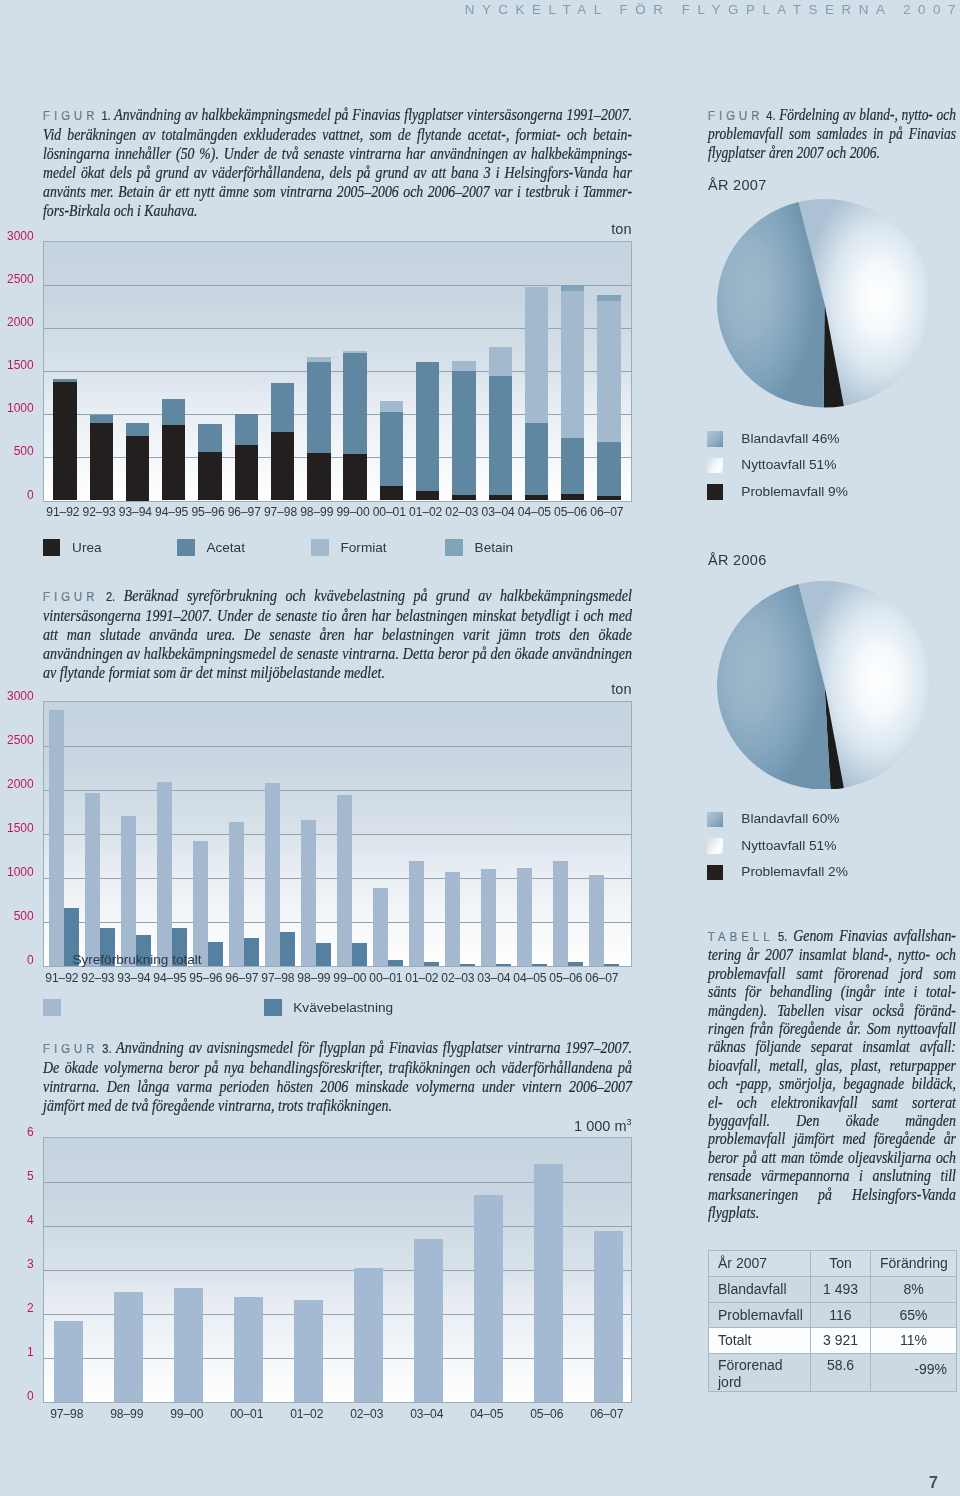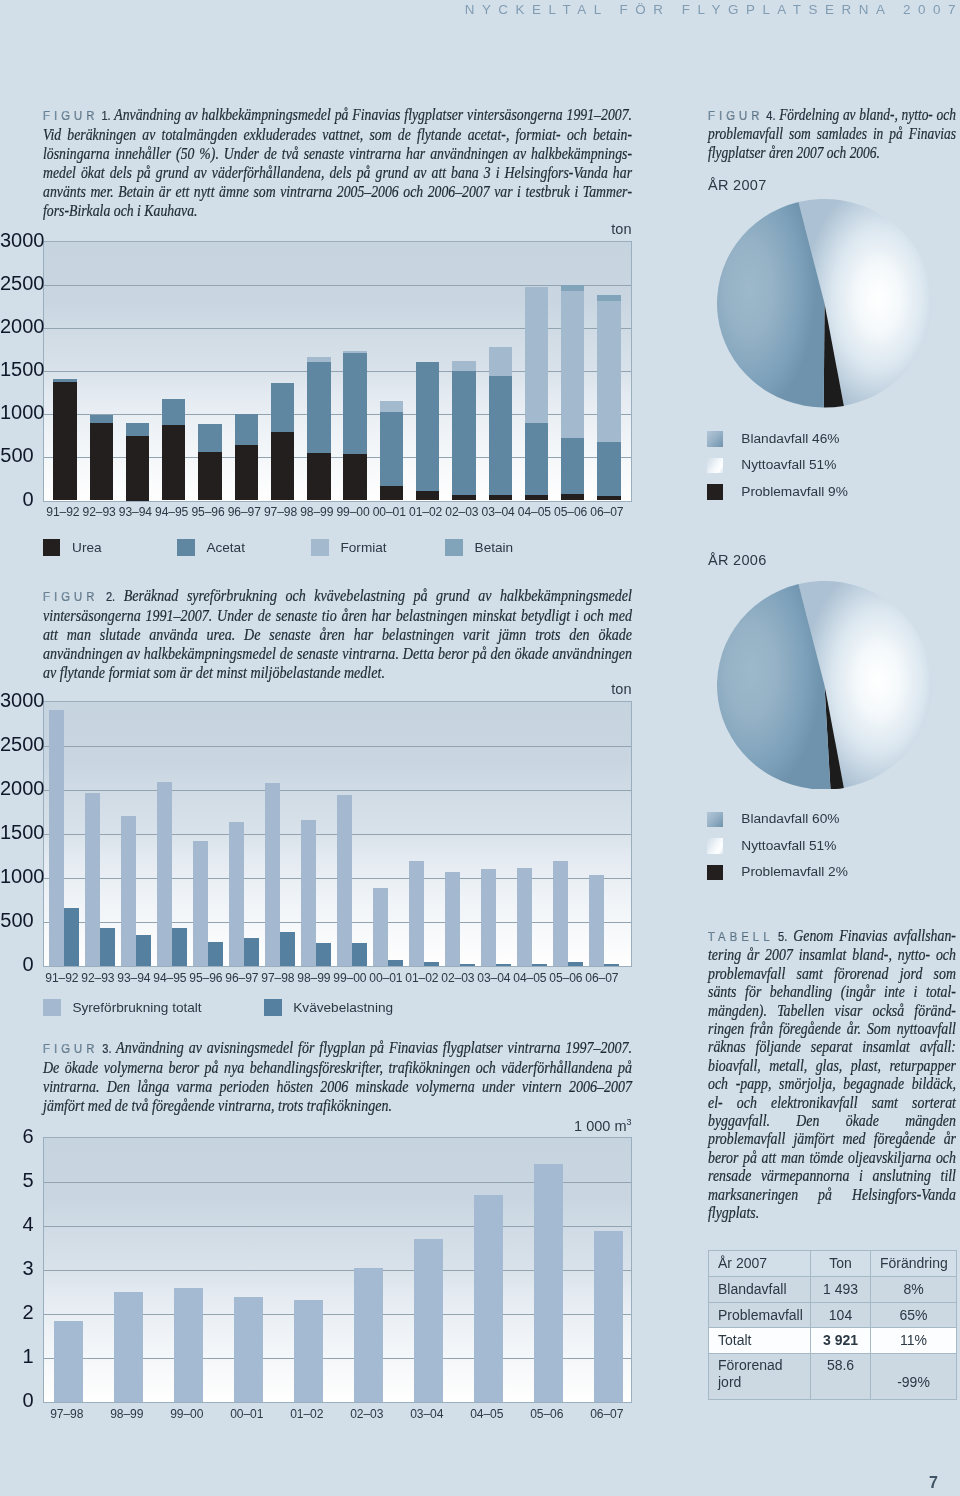--- a/index.html
+++ b/index.html
@@ -15,21 +15,21 @@
   #cap2{font-size:16.75px;}
   #cap3{font-size:16.7px;}
   .cap b{font-family:"Liberation Sans",sans-serif;font-style:normal;font-weight:normal;color:#7b98ae;letter-spacing:4.85px;font-size:13.4px;}
   .cap .num{font-family:"Liberation Sans",sans-serif;font-style:normal;font-weight:normal;color:#2c3b47;letter-spacing:0px;font-size:13.2px;}
   
   .plot{position:absolute;box-sizing:border-box;border:1px solid #9aaebd;
         background:linear-gradient(to bottom,#c6d4e0 0%,#c9d6e1 23%,#d9e2ea 50%,#e4eaf1 59%,#f1f5f8 78%,#fdfdfd 97%,#ffffff 100%);}
   .gl{position:absolute;left:0;right:0;height:1px;background:#93a4b1;}
   .bar{position:absolute;bottom:0;}
   .xlab{position:absolute;font-size:12.1px;color:#2b3945;text-align:center;letter-spacing:-0.1px;}
-  .ylab{position:absolute;font-size:20px;color:#0f172a;text-align:right;}
+  .ylab{position:absolute;font-size:12px;color:#be185d;text-align:right;}
   .unit{position:absolute;font-size:14.5px;color:#2b3945;}
   .lgsq{position:absolute;width:17.5px;height:17px;}
   .lgtx{position:absolute;font-size:13.6px;color:#2b3945;line-height:17px;}
   .yl{position:absolute;font-size:14.5px;color:#2b3945;letter-spacing:.3px;}
   
   #tbl{position:absolute;border-collapse:collapse;font-size:14px;color:#2b3945;table-layout:fixed;}
   #tbl td{border:1px solid #a6b9c7;padding:0 9px;height:24.7px;line-height:17px;vertical-align:middle;}
   #tbl tr:first-child td{height:25.6px;}
 </style>
 </head>
@@ -224,21 +224,21 @@
     <div class="bar" style="position:absolute;left:532px;top:964.064px;width:14.9px;height:1.936px;background:#5580a0;"></div>
     <div class="xlab" style="left:511.9px;top:970.5px;width:36px;">04–05</div>
     <div class="bar" style="position:absolute;left:553.1px;top:860.752px;width:14.9px;height:105.248px;background:#a4b9cf;"></div>
     <div class="bar" style="position:absolute;left:568px;top:961.864px;width:14.9px;height:4.136px;background:#5580a0;"></div>
     <div class="xlab" style="left:547.9px;top:970.5px;width:36px;">05–06</div>
     <div class="bar" style="position:absolute;left:589.1px;top:874.744px;width:14.9px;height:91.256px;background:#a4b9cf;"></div>
     <div class="bar" style="position:absolute;left:604px;top:964.064px;width:14.9px;height:1.936px;background:#5580a0;"></div>
     <div class="xlab" style="left:583.9px;top:970.5px;width:36px;">06–07</div>
     <div class="unit" style="left:0;top:681px;width:631.5px;text-align:right;">ton</div>
     <div class="lgsq" style="left:43.1px;top:999px;background:#a4b9cf;"></div>
-    <div class="lgtx" style="left:72.4px;top:999px;">Syreförbrukning totalt</div>
+    <div class="lgtx" style="left:72.4px;top:951px;">Syreförbrukning totalt</div>
     <div class="lgsq" style="left:264px;top:999px;background:#5580a0;"></div>
     <div class="lgtx" style="left:293.3px;top:999px;">Kvävebelastning</div>
     <div class="plot" style="left:42.5px;top:1137px;width:589px;height:266px;">
       <div class="gl" style="top:220px;"></div>
       <div class="gl" style="top:176.00000000000003px;"></div>
       <div class="gl" style="top:132px;"></div>
       <div class="gl" style="top:88.00000000000001px;"></div>
       <div class="gl" style="top:43.99999999999999px;"></div>
     </div>
     <div class="ylab" style="left:0px;top:1389.1px;width:33.7px;">0</div>
@@ -286,32 +286,32 @@
         <td style="text-align: center;">Ton</td>
         <td style="text-align: center;">Förändring</td>
       </tr>
       <tr style="background: rgb(204, 217, 227);">
         <td style="text-align: left;">Blandavfall</td>
         <td style="text-align: center;">1 493</td>
         <td style="text-align: center;">8%</td>
       </tr>
       <tr style="background: rgb(204, 217, 227);">
         <td style="text-align: left;">Problemavfall</td>
-        <td style="text-align: center;">104</td>
+        <td style="text-align: center;">116</td>
         <td style="text-align: center;">65%</td>
       </tr>
       <tr style="background: rgb(252, 253, 254);">
         <td style="text-align: left;">Totalt</td>
-        <td style="text-align: center; font-weight: bold;">3 921</td>
+        <td style="text-align: center;">3 921</td>
         <td style="text-align: center;">11%</td>
       </tr>
       <tr style="background: rgb(204, 217, 227);">
         <td style="text-align: left; vertical-align: top; padding-top: 3px;">Förorenad jord</td>
         <td style="text-align: center; vertical-align: top; padding-top: 3px;">58.6</td>
-        <td style="text-align: center; vertical-align: top; padding-top: 20px;">-99%</td>
+        <td style="text-align: right; vertical-align: top; padding-top: 7px;">-99%</td>
       </tr>
     </tbody>
   </table>
 
 <div class="abs" id="pgnum" style="left:900px;top:1474px;width:38px;text-align:right;font-size:16px;font-weight:bold;color:#3f5565;">7</div>
 
 <svg width="215" height="208.6" viewBox="0 0 215 215" preserveAspectRatio="none" style="position:absolute;left:716.8px;top:199px;">
     <defs>
       <radialGradient id="gpie2007a" cx="30%" cy="42%" r="62%">
         <stop offset="0%" stop-color="#9cb8ca"></stop>

